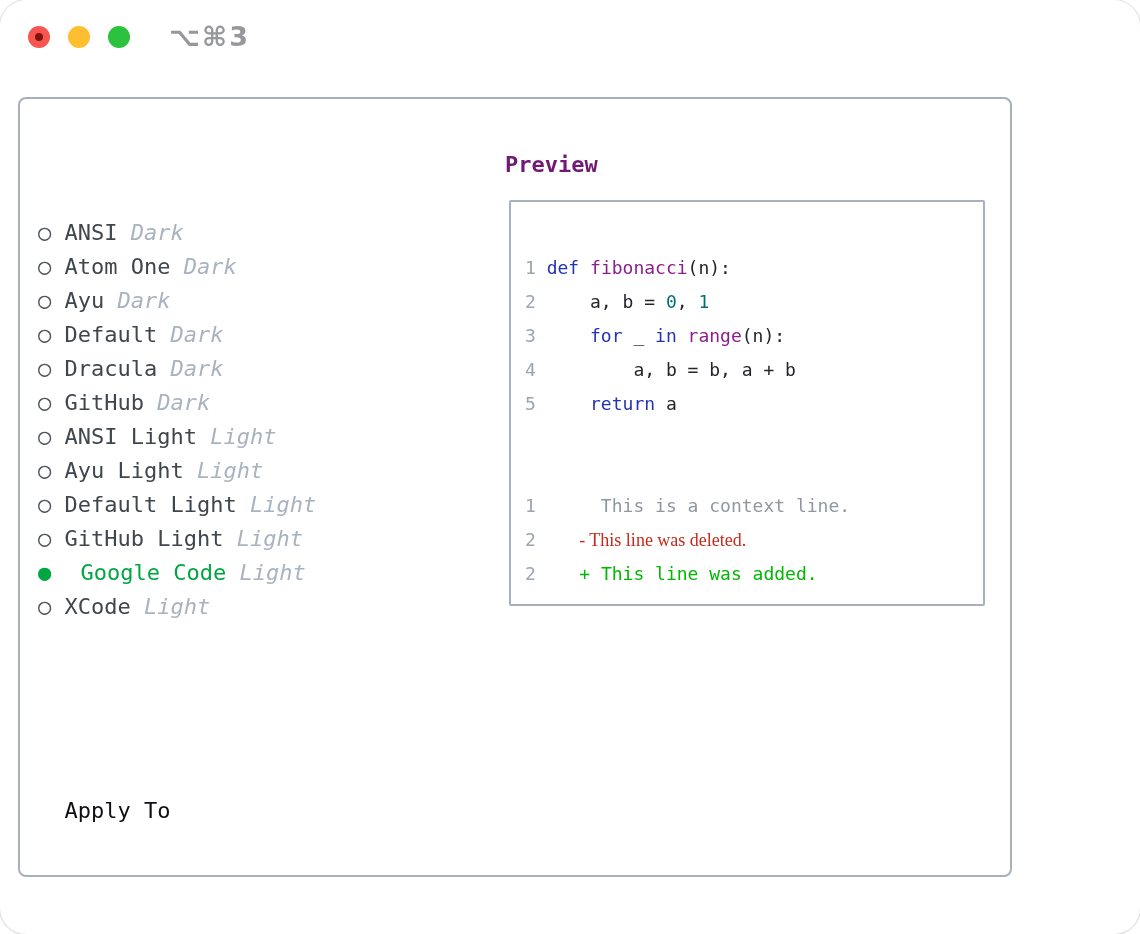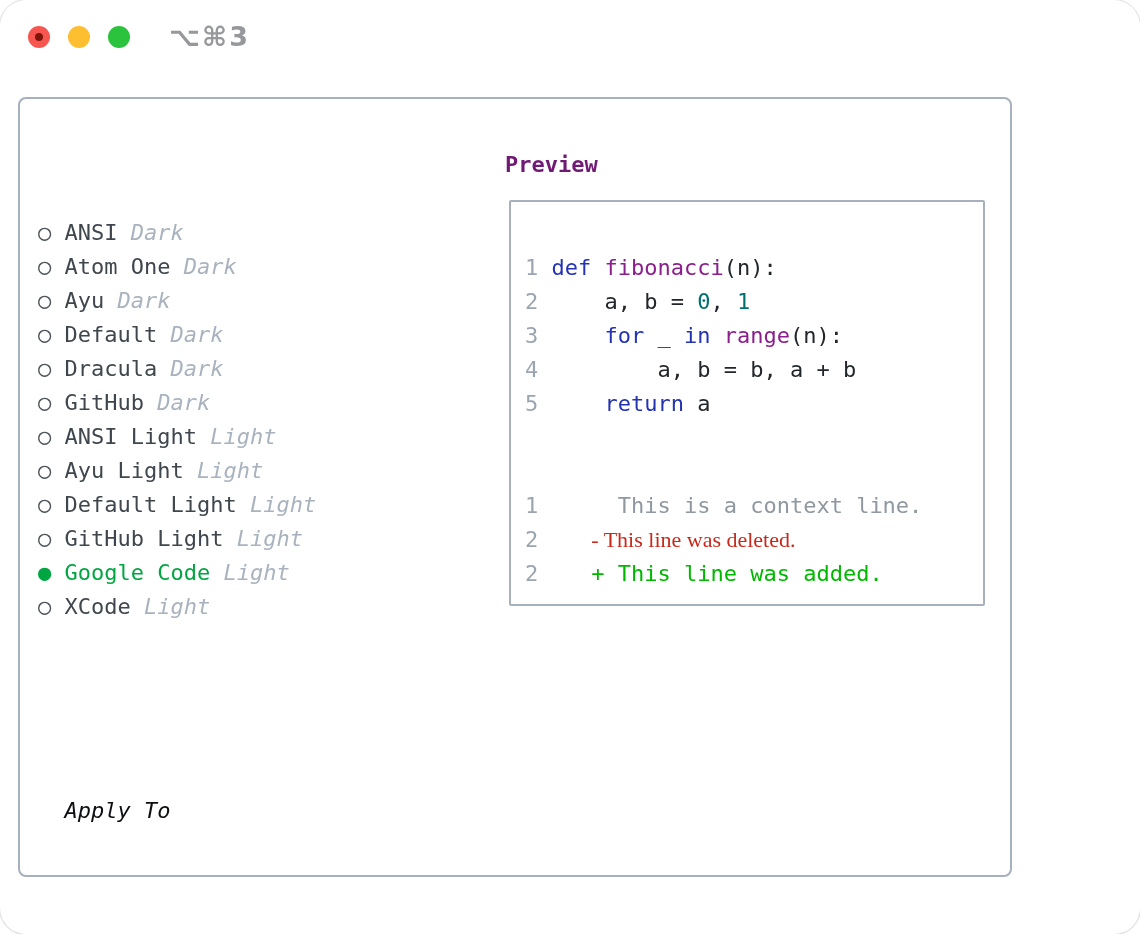--- a/index.html
+++ b/index.html
@@ -37,37 +37,37 @@
 
   
   .leftcol {
     position: absolute; left: 18px; top: 49px;
     font-size: 22px; line-height: 34px; white-space: pre;
     color: var(--list-text);
   }
   .row { height: 34px; }
   .cursor { color: #0d0f12; font-weight: bold; }
   .hdr    { color: #0d0f12; font-weight: bold; }
-  .hdr2   { color: #0d0f12; font-style: italic; }
+  .hdr2   { color: #0d0f12; }
   .mark   { color: #4d545b; }
   .mark.sel { color: var(--accent-green); }
   .name   { color: var(--list-text); }
-  .name.sel { color: var(--accent-green); }
+  .name.sel { color: var(--accent-green); margin-left: 16px; }
   .variant { color: var(--muted-gray); font-style: italic; }
 
   
   .pv-header {
     position: absolute; left: 485px; top: 49px;
     font-size: 22px; line-height: 34px; font-weight: bold; color: #701a75;
   }
   .pv-box {
     position: absolute; left: 489px; top: 101px; width: 476px; height: 406px;
     border: 2px solid var(--border-gray); border-radius: 2px; background: #fff;
     padding: 49px 0 0 14px;
-    font-size: 22px; line-height: 34px; white-space: pre; overflow: hidden;
+    font-size: 18px; line-height: 34px; white-space: pre; overflow: hidden;
   }
   .cline { height: 34px; }
   .num { color: var(--line-number-gray); }
   .kw  { color: var(--keyword-blue); }
   .fn  { color: var(--function-purple); }
   .lit { color: var(--literal-teal); }
   .pln { color: var(--text-dark); }
   .ctx { color: var(--context-gray); }
   .del { color: var(--deleted-red); font-family: Liberation Serif, serif; }
   .add { color: var(--added-green); text-align: right; }

